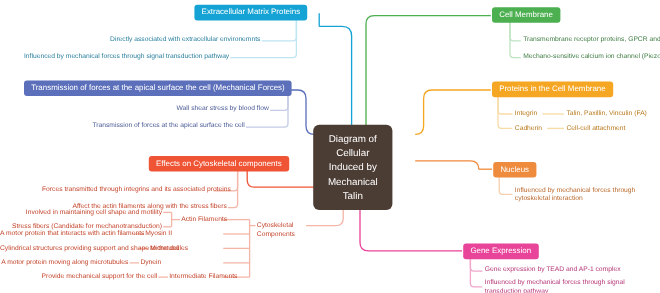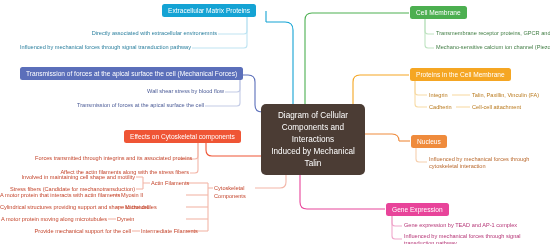--- a/index.html
+++ b/index.html
@@ -123,23 +123,22 @@
       <path d="M346,134 L392,134 Q399,134 399,141 L399,141" stroke="#ef8b3c"></path>
       <path d="M399,141 L410,141" stroke="#ef8b3c"></path>
       <path d="M416,147 L416,159 Q416,162 419,162 L427,162" stroke="#f6cfae"></path>
 
       <path d="M300,150 L300,202 Q300,209 307,209 L385,209" stroke="#e8449a"></path>
       <path d="M392,215 L392,223 Q392,226 395,226 L402,226" stroke="#f0a8cc"></path>
       <path d="M392,215 L392,236 Q392,239 395,239 L402,239" stroke="#f0a8cc"></path>
     </g>
   </svg>
 
-  <div class="center-node" style="left:261px;top:104px;width:104px;">
+  <div class="center-node" style="left:261px;top:104px;width:66px;">
     <div>Diagram of Cellular</div>
-    <div>Components and Interactions</div>
     <div>Induced by Mechanical Talin</div>
   </div>
 
   <div class="node c-cyan" style="left:162px;top:4px;">Extracellular Matrix Proteins</div>
   <div class="leaf r t-cyan" style="left:60px;top:30px;width:157px;">Directly associated with extracellular environemnts</div>
   <div class="leaf r t-cyan" style="left:20px;top:44px;width:171px;">Influenced by mechanical forces through signal transduction pathway</div>
 
   <div class="node c-green" style="left:410px;top:6px;">Cell Membrane</div>
   <div class="leaf l t-green" style="left:436px;top:30px;width:112px;">Transmembrane receptor proteins, GPCR and EGF</div>
   <div class="leaf l t-green" style="left:436px;top:44px;width:112px;">Mechano-sensitive calcium ion channel (Piezo1)</div>

